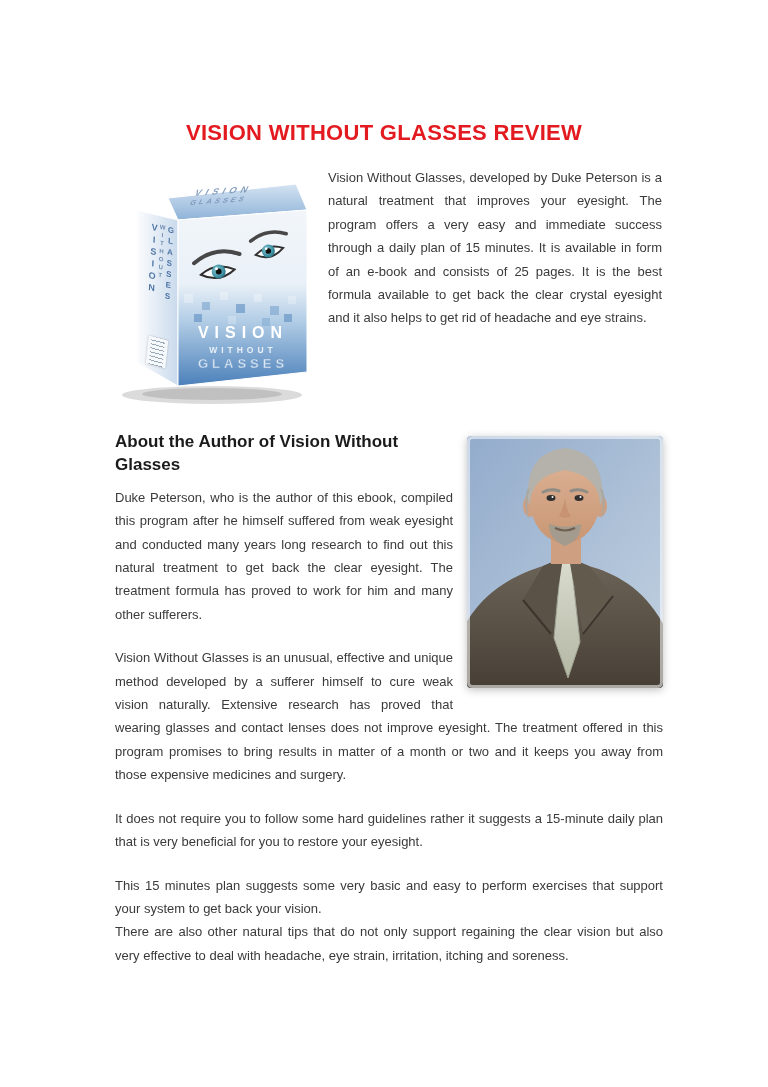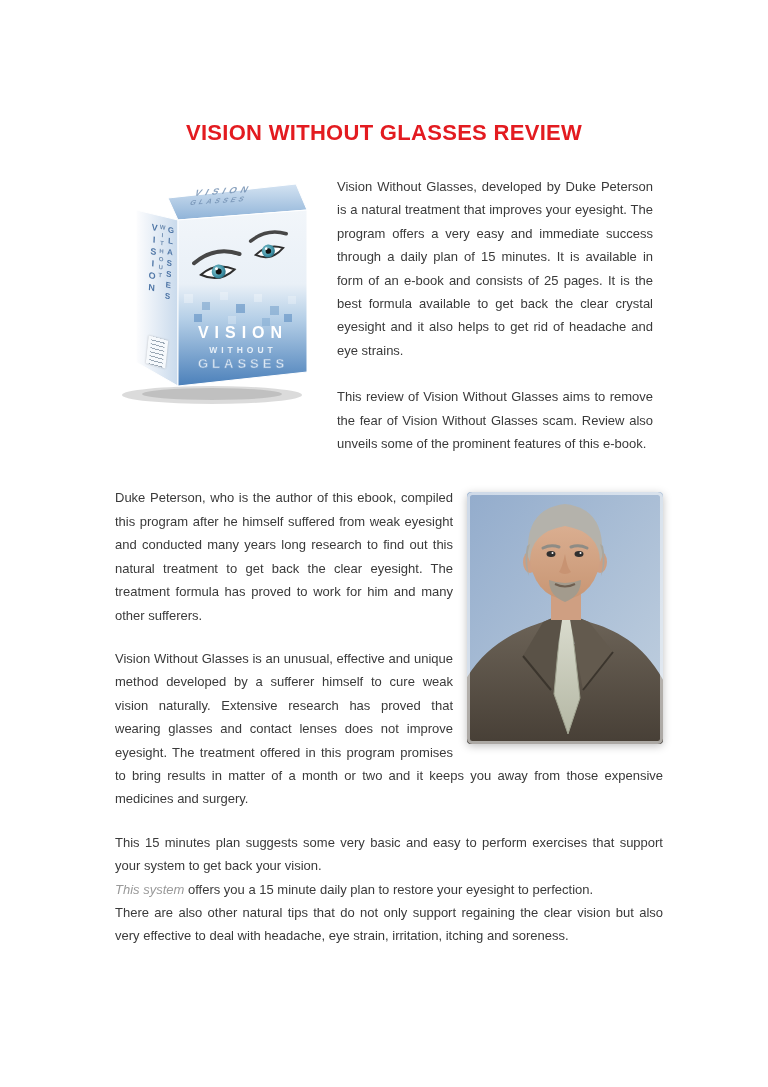--- a/index.html
+++ b/index.html
@@ -46,21 +46,21 @@
   }
   .boxtop-text{
     position:absolute;left:84px;top:20px;
     transform:skewX(-30deg) rotate(-4deg);
     color:rgba(110,140,175,.8);font-weight:bold;text-align:center;line-height:1.2;
   }
   .boxtop-text .t1{font-size:9px;letter-spacing:4px;}
   .boxtop-text .t2{font-size:7px;letter-spacing:3px;}
 
   .intro-col{margin-left:12px;width:338px;font-size:13px;line-height:23.4px;text-align:justify;}
-  .intro-col p{margin:9px;}
+  .intro-col p{margin:0;}
   .intro-col p.second{margin-top:23px;}
 
   
   .article{margin:22px 0 0 115px;width:548px;font-size:13px;line-height:23.4px;text-align:justify;}
   .author-photo{
     float:right;width:196px;height:252px;margin:6px 0 10px 14px;
     border-radius:4px;overflow:hidden;box-shadow:0 2px 8px rgba(0,0,0,.25);
   }
   .article h2{
     font-size:17px;color:var(--heading-dark);margin:0 0 9px 0;text-align:left;font-weight:bold;
@@ -151,21 +151,20 @@
       <div class="eyechart"></div>
 
       <div class="boxtop-text">
         <div class="t1">VISION</div>
         <div class="t2">GLASSES</div>
       </div>
     </div>
 
     <div class="intro-col">
       <p>Vision Without Glasses, developed by Duke Peterson is a natural treatment that improves your eyesight. The program offers a very easy and immediate success through a daily plan of 15 minutes. It is available in form of an e-book and consists of 25 pages. It is the best formula available to get back the clear crystal eyesight and it also helps to get rid of headache and eye strains.</p>
-      <p class="second">This review of Vision Without Glasses aims to remove the fear of Vision Without Glasses scam. Review also unveils some of the prominent features of this e-book.</p>
     </div>
   </div>
 
   <div class="article">
 
     <div class="author-photo">
       <svg width="196" height="252" viewBox="0 0 196 252">
         <defs>
           <linearGradient id="bgGrad" x1="0" y1="0" x2="1" y2="1">
             <stop offset="0" stop-color="#93accct"></stop>
@@ -219,21 +218,22 @@
 
         <path d="M 98 62 Q 95 76 92 80 Q 98 84 104 80 Q 100 76 98 62" fill="#c89372"></path>
 
         <path d="M 82 88 Q 98 94 114 88 Q 114 104 98 110 Q 82 104 82 88 Z" fill="#a39b8d"></path>
         <path d="M 88 92 Q 98 97 108 92" stroke="#6f5f50" stroke-width="2" fill="none"></path>
 
         <rect x="1.5" y="1.5" width="193" height="249" fill="none" stroke="rgba(255,255,255,0.55)" stroke-width="3" rx="4"></rect>
       </svg>
     </div>
 
+    <h2>About the Author of Vision Without Glasses</h2>
     <p class="gap-after">Duke Peterson, who is the author of this ebook, compiled this program after he himself suffered from weak eyesight and conducted many years long research to find out this natural treatment to get back the clear eyesight. The treatment formula has proved to work for him and many other sufferers.</p>
 
     <p class="gap-after">Vision Without Glasses is an unusual, effective and unique method developed by a sufferer himself to cure weak vision naturally. Extensive research has proved that wearing glasses and contact lenses does not improve eyesight. The treatment offered in this program promises to bring results in matter of a month or two and it keeps you away from those expensive medicines and surgery.</p>
+    <p class="gap-after">It does not require you to follow some hard guidelines rather it suggests a 15-minute daily plan that is very beneficial for you to restore your eyesight.</p>
     <p class="gap-after-lg">This 15 minutes plan suggests some very basic and easy to perform exercises that support your system to get back your vision.</p>
-    <p><span class="emphasis">This system</span><span> offers you a 15 minute daily plan to restore your eyesight to perfection.</span></p>
     <p>There are also other natural tips that do not only support regaining the clear vision but also very effective to deal with headache, eye strain, irritation, itching and soreness.</p>
   </div>
 
 </div>
 
 </body></html>

